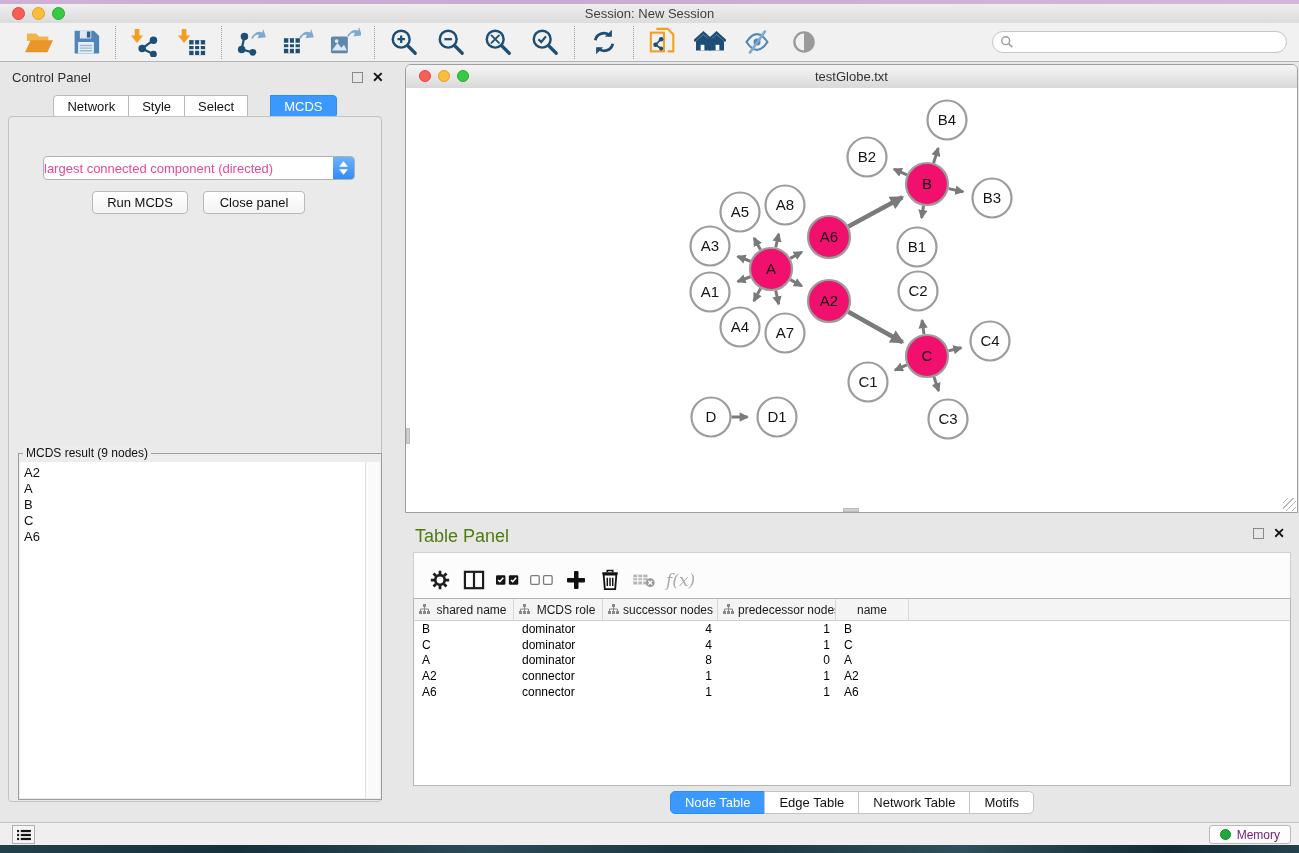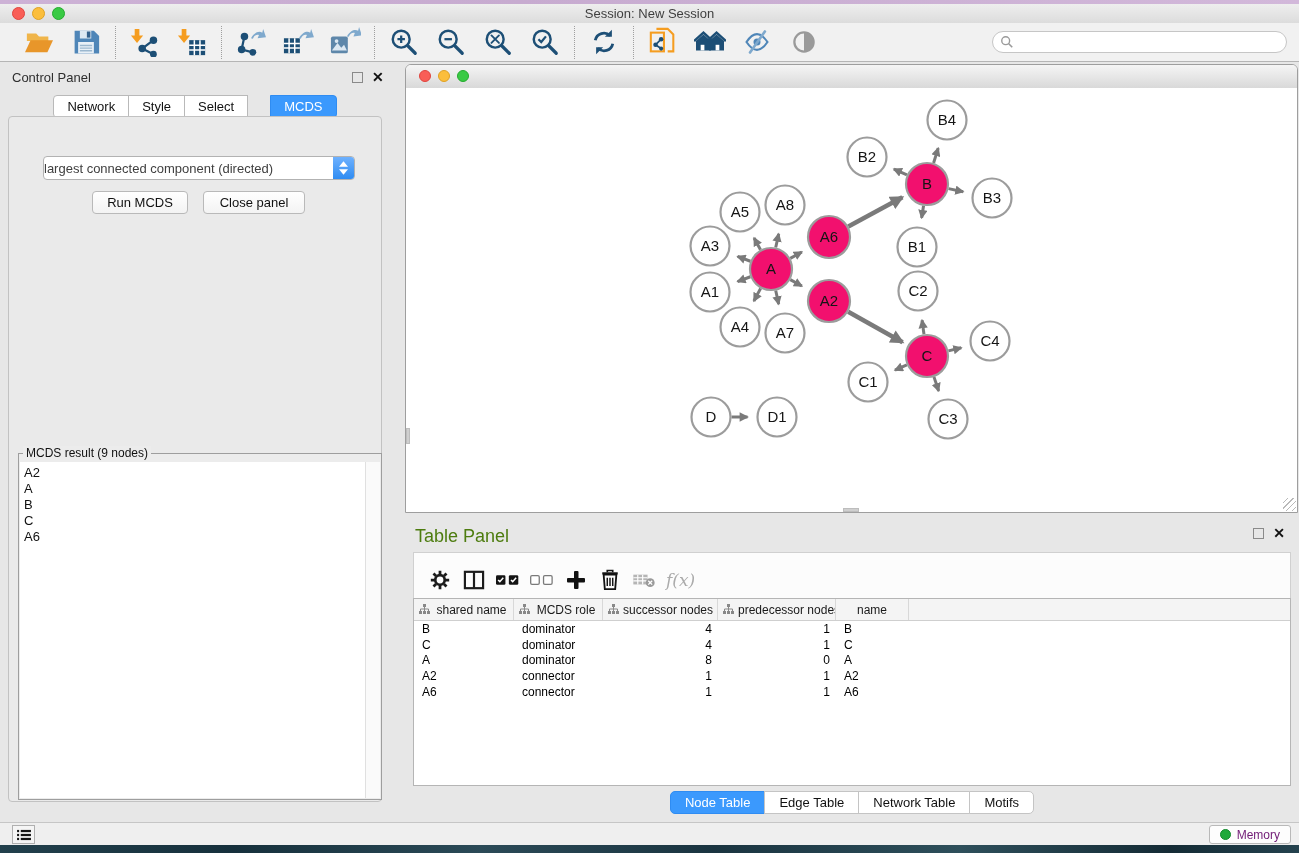--- a/index.html
+++ b/index.html
@@ -36,21 +36,21 @@
   .cp-tabs{position:absolute;left:0;top:95px;width:390px;display:flex;justify-content:center;}
   .tab{font-size:13px;padding:3px 13px;background:#fff;border:1px solid #b9b9b9;margin-left:-1px;color:#111;}
   .tab:first-child{border-radius:4px 0 0 4px;margin-left:0;}
   .tab:last-child{border-radius:0 4px 4px 0;margin-left:22px;}
   .tab.active{background:#3b99fd;border-color:#2f8cf2;color:#fff;}
   .cp-body{position:absolute;left:8px;top:116px;width:374px;height:686px;background:#eaeaea;
     border:1px solid #c2c2c2;border-radius:4px;box-sizing:border-box;}
   .opt-label{position:absolute;left:0;top:139px;width:390px;text-align:center;font-size:13px;color:#1c1c1c;}
   .dropdown{position:absolute;left:43px;top:156px;width:312px;height:24px;background:#fff;border:1px solid #b2b2b2;
     border-radius:4px;box-sizing:border-box;display:flex;align-items:center;}
-  .dropdown .dd-text{flex:1;font-size:13px;color:#404040;white-space:nowrap;overflow:hidden;}
+  .dropdown .dd-text{flex:1;font-size:13px;color:#ec4899;white-space:nowrap;overflow:hidden;}
   .dd-cap{width:21px;height:22px;background:linear-gradient(#6eb1fe,#2f8cf2);border-radius:0 3px 3px 0;
     display:flex;flex-direction:column;align-items:center;justify-content:center;gap:2px;}
   .btn{position:absolute;height:23px;background:linear-gradient(#ffffff,#f3f3f3);border:1px solid #b9b9b9;
     border-radius:4px;font-size:13px;color:#111;display:flex;align-items:center;justify-content:center;box-sizing:border-box;}
   #run-btn{left:92px;top:191px;width:96px;}
   #close-btn{left:203px;top:191px;width:102px;}
   .result-group{position:absolute;left:18px;top:453px;width:364px;height:347px;border:1px solid #9e9e9e;
     background:#ececec;box-sizing:border-box;}
   .result-legend{position:absolute;left:4px;top:-8px;background:#ececec;padding:0 3px;font-size:12px;color:#111;}
   .result-list{position:absolute;left:1px;top:8px;right:15px;bottom:1px;background:#fff;border-right:1px solid #e0e0e0;
@@ -311,20 +311,21 @@
         <div class="result-item">A6</div>
       </div>
     <div class="result-track"></div>
   </div>
 
   <div class="netwin">
     <div class="net-titlebar">
       <div class="nlight red"></div>
       <div class="nlight yellow"></div>
       <div class="nlight green"></div>
+      <div class="title">testGlobe.txt</div>
     </div>
     <div class="net-canvas">
       <svg id="graph-svg" width="891" height="424" viewBox="0 0 891 424">
           <defs>
             <marker id="arr" viewBox="0 0 10 10" refX="8.5" refY="5" markerWidth="3.2" markerHeight="3.1" orient="auto" markerUnits="strokeWidth">
               <path d="M0,0 L10,5 L0,10 Z" fill="#7a7a7a"></path>
             </marker>
           </defs>
           <line x1="344.4146596993366" y1="188.76168568713538" x2="331.60306994861685" y2="193.5922851013412" stroke="#7a7a7a" stroke-width="3" marker-end="url(#arr)"></line>
           <line x1="384.2627090485895" y1="191.62770154404936" x2="395.85709179516937" y2="198.02460236974864" stroke="#7a7a7a" stroke-width="3" marker-end="url(#arr)"></line>

